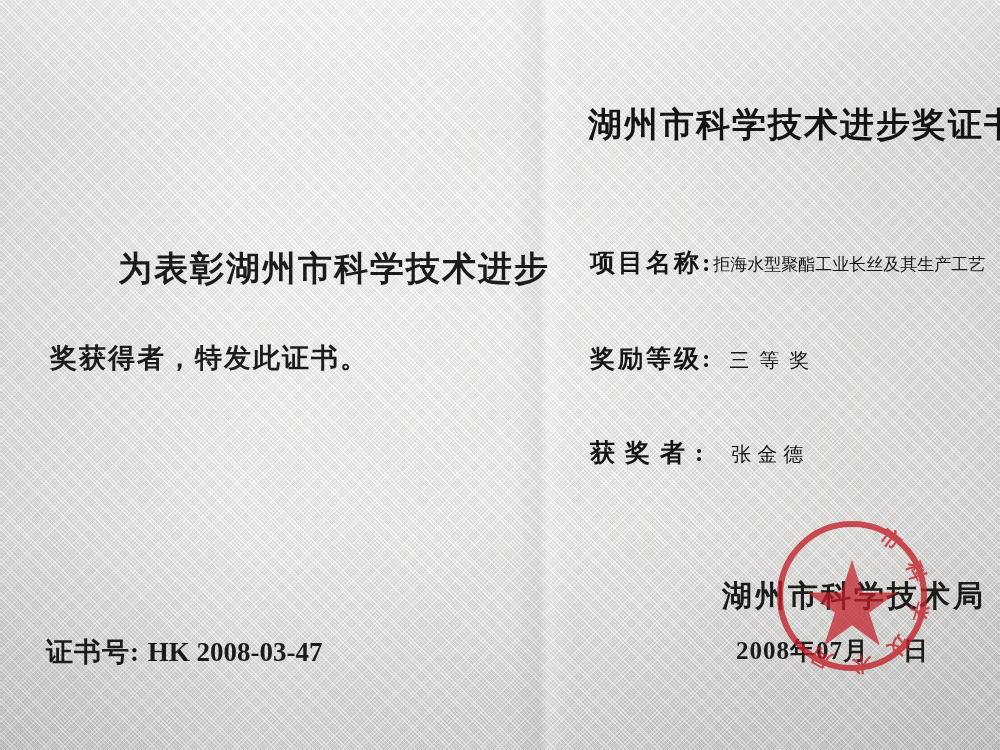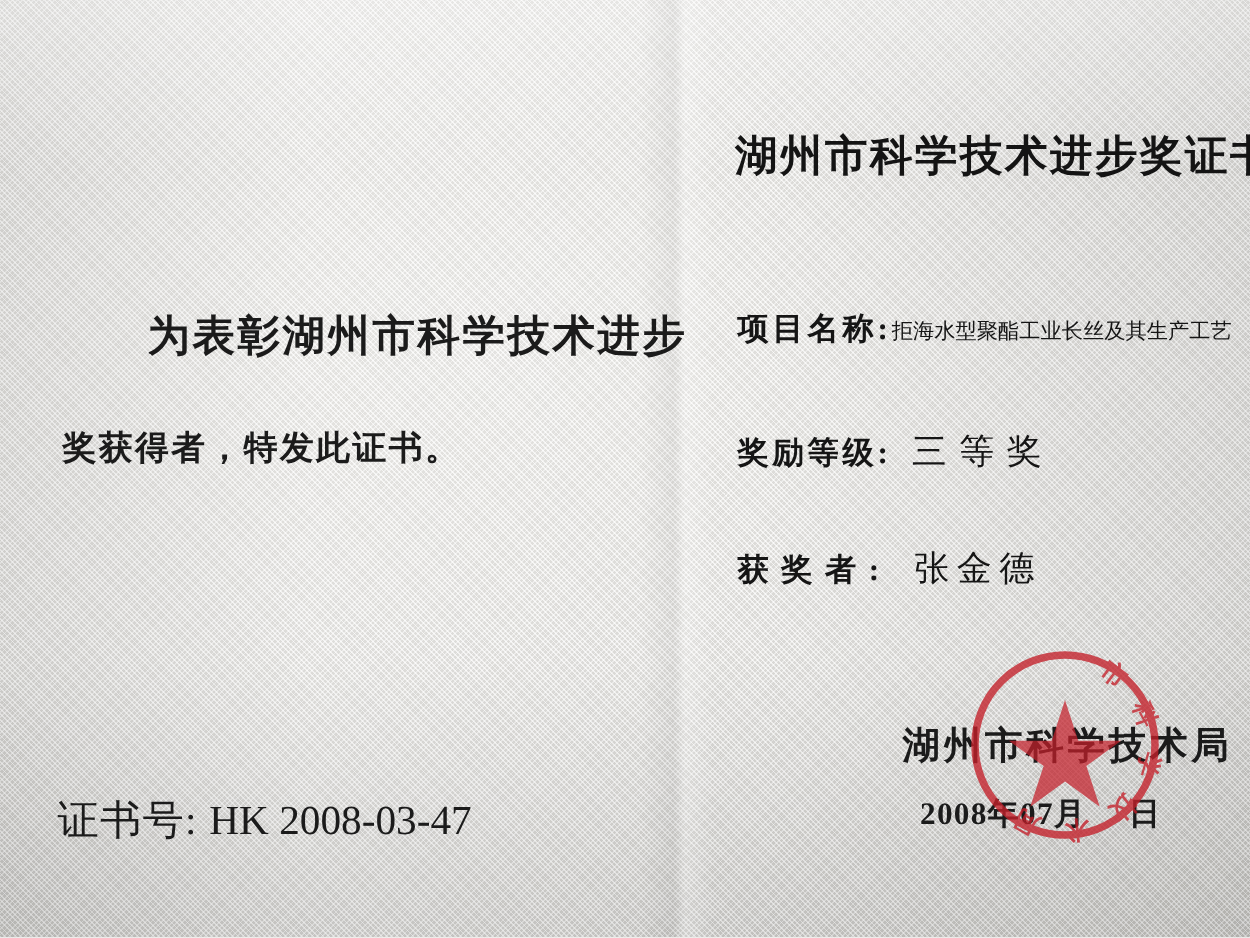--- a/index.html
+++ b/index.html
@@ -76,21 +76,21 @@
     align-items: baseline;
     white-space: nowrap;
   }
   .field-label {
     font-size: 25px;
     font-weight: 700;
     letter-spacing: 3px;
     color: #151515;
   }
   .field-value {
-    font-size: 28px;
+    font-size: 20px;
     letter-spacing: 2px;
     color: #151515;
   }
 
   .f-project { left: 590px; top: 246px; }
   .f-project .field-value { font-size: 17px; letter-spacing: 0px; position: relative; top: -1px; }
 
   .f-level { left: 590px; top: 342px; }
   .f-level .field-value { letter-spacing: 10px; padding-left: 16px; }
 
@@ -105,22 +105,22 @@
     font-size: 30px;
     font-weight: 600;
     letter-spacing: 3px;
     white-space: nowrap;
   }
 
   .cert-no {
     position: absolute;
     left: 46px;
     top: 634px;
-    font-size: 33px;
-    font-weight: 400;
+    font-size: 27px;
+    font-weight: 700;
     letter-spacing: 1px;
     white-space: nowrap;
   }
   .cert-no .num { font-family: "Liberation Serif", serif; letter-spacing: 0px; }
 
   .date {
     position: absolute;
     left: 736px;
     top: 634px;
     font-size: 25px;

